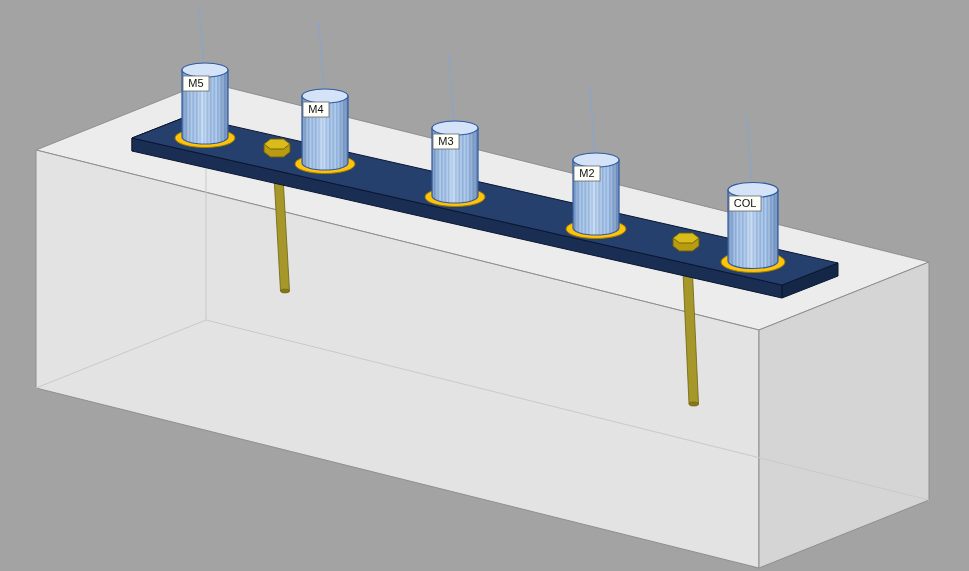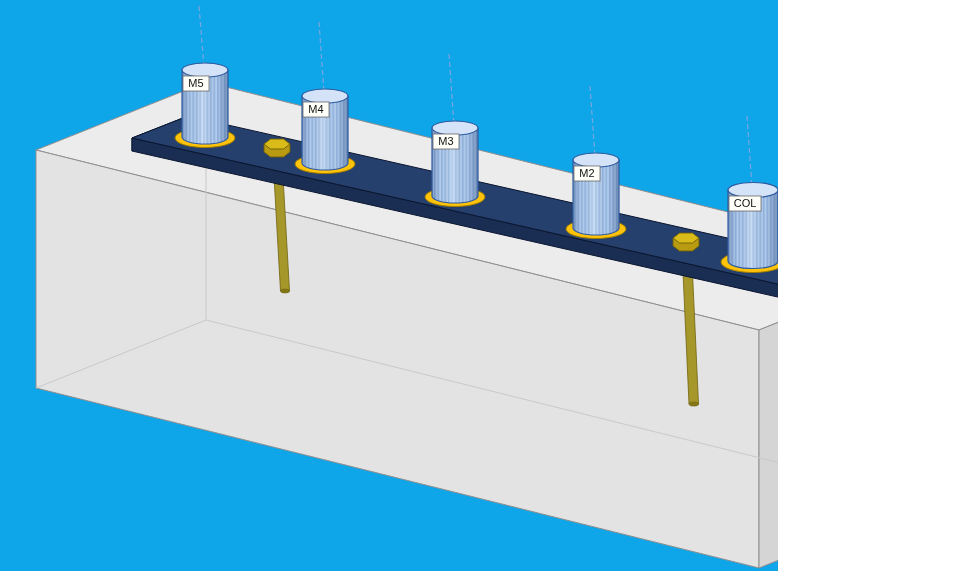--- a/index.html
+++ b/index.html
@@ -1,18 +1,18 @@
 <!DOCTYPE html>
 <html><head>
 <meta charset="utf-8">
 <style>
   html, body { margin: 0; padding: 0; background: #ffffff; }
   #stage {
-    width: 778px; height: 571px;
-    background: #0ea5e9;
+    width: 969px; height: 571px;
+    background: #a3a3a3;
     position: relative;
     overflow: hidden;
     font-family: "Liberation Sans", sans-serif;
   }
   svg text.member-label {
     font-family: "Liberation Sans", sans-serif;
     font-size: 11px;
   }
 </style>
 </head>

